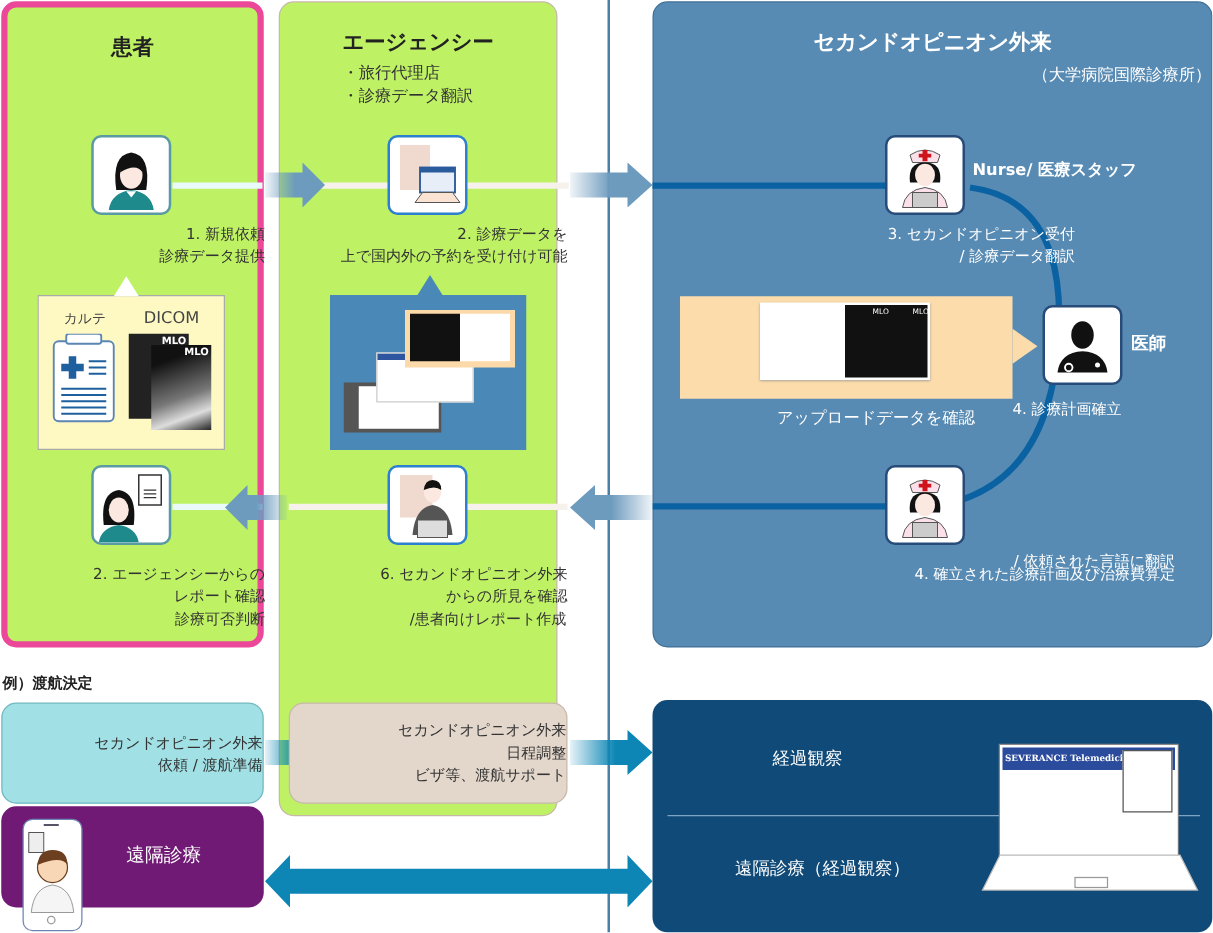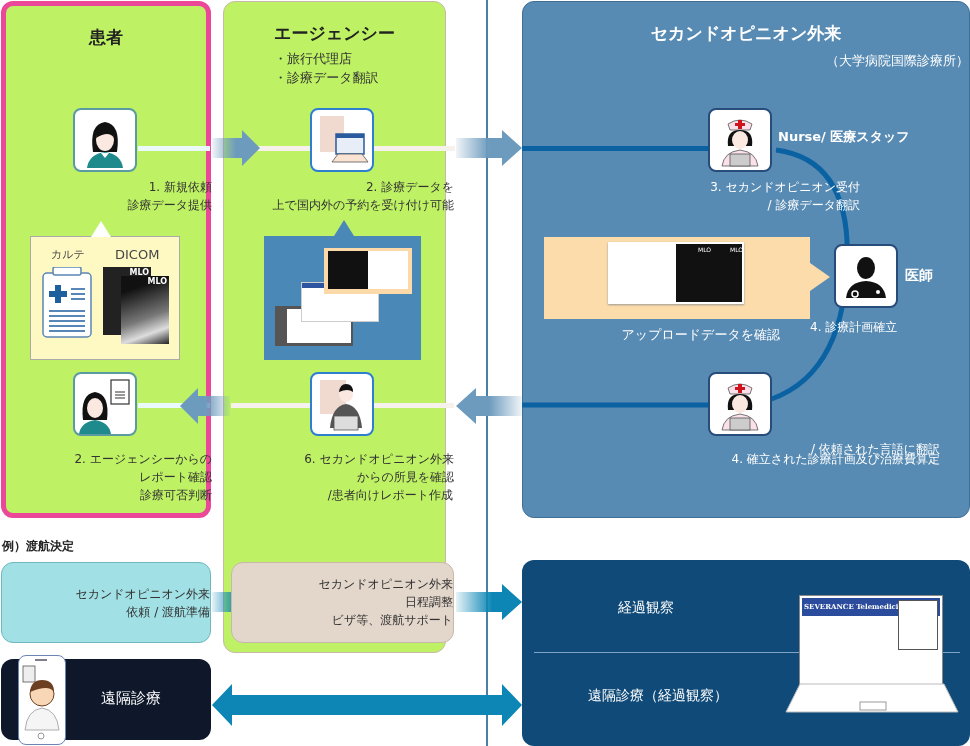--- a/index.html
+++ b/index.html
@@ -238,21 +238,21 @@
 </svg>
 <div class="b-box" style="left:231px;top:562px;width:223px;height:81px;background:#e3d6cb;border:1px solid #c7b8aa">
   <div class="txt" style="left:0;width:100%;top:12px">セカンドオピニオン外来</div>
   <div class="txt" style="left:0;width:100%;top:30px">日程調整</div>
   <div class="txt" style="left:0;width:100%;top:48px">ビザ等、渡航サポート</div>
 </div>
 <svg class="arrow" style="left:456px;top:584px" width="66" height="36">
   <polygon points="0,8 46,8 46,0 66,18 46,36 46,28 0,28" fill="url(#gc)"></polygon>
 </svg>
 
-<div class="b-box" style="left:1px;top:659px;width:210px;height:81px;background:#0f172a">
+<div class="b-box" style="left:1px;top:645px;width:210px;height:81px;background:#701a75">
   <div class="txt w" style="left:100px;top:30px;font-size:15px">遠隔診療</div>
 </div>
 <div class="abs" style="left:18px;top:655px;width:48px;height:90px;background:#fff;border:1.5px solid #6b85b5;border-radius:8px">
   <svg width="45" height="86" viewBox="0 0 45 86">
     <line x1="16" y1="4" x2="28" y2="4" stroke="#556" stroke-width="1.5"></line>
     <rect x="4" y="10" width="12" height="16" fill="#eee" stroke="#555" stroke-width="0.8"></rect>
     <circle cx="23" cy="38" r="12" fill="#f7d7b5" stroke="#6b3f1f" stroke-width="1"></circle>
     <path d="M11 36 Q12 24 23 24 Q35 24 35 36 Q30 28 11 36Z" fill="#6b3f1f"></path>
     <path d="M6 74 Q8 54 23 52 Q38 54 40 74Z" fill="#f5f5f5" stroke="#999" stroke-width="0.8"></path>
     <circle cx="22" cy="80" r="3" fill="none" stroke="#999"></circle>

